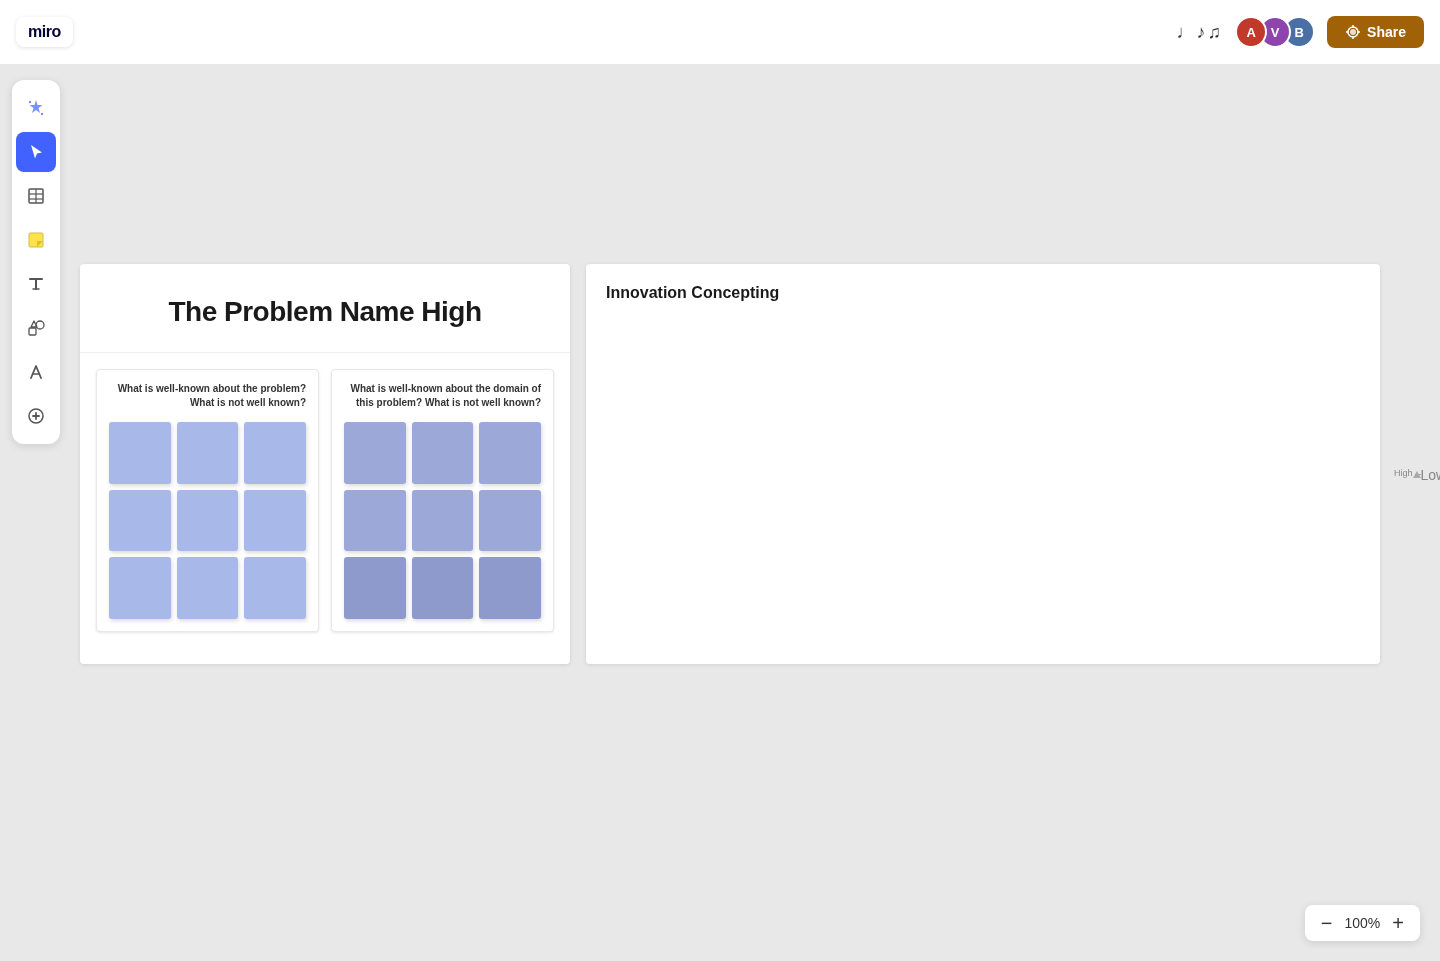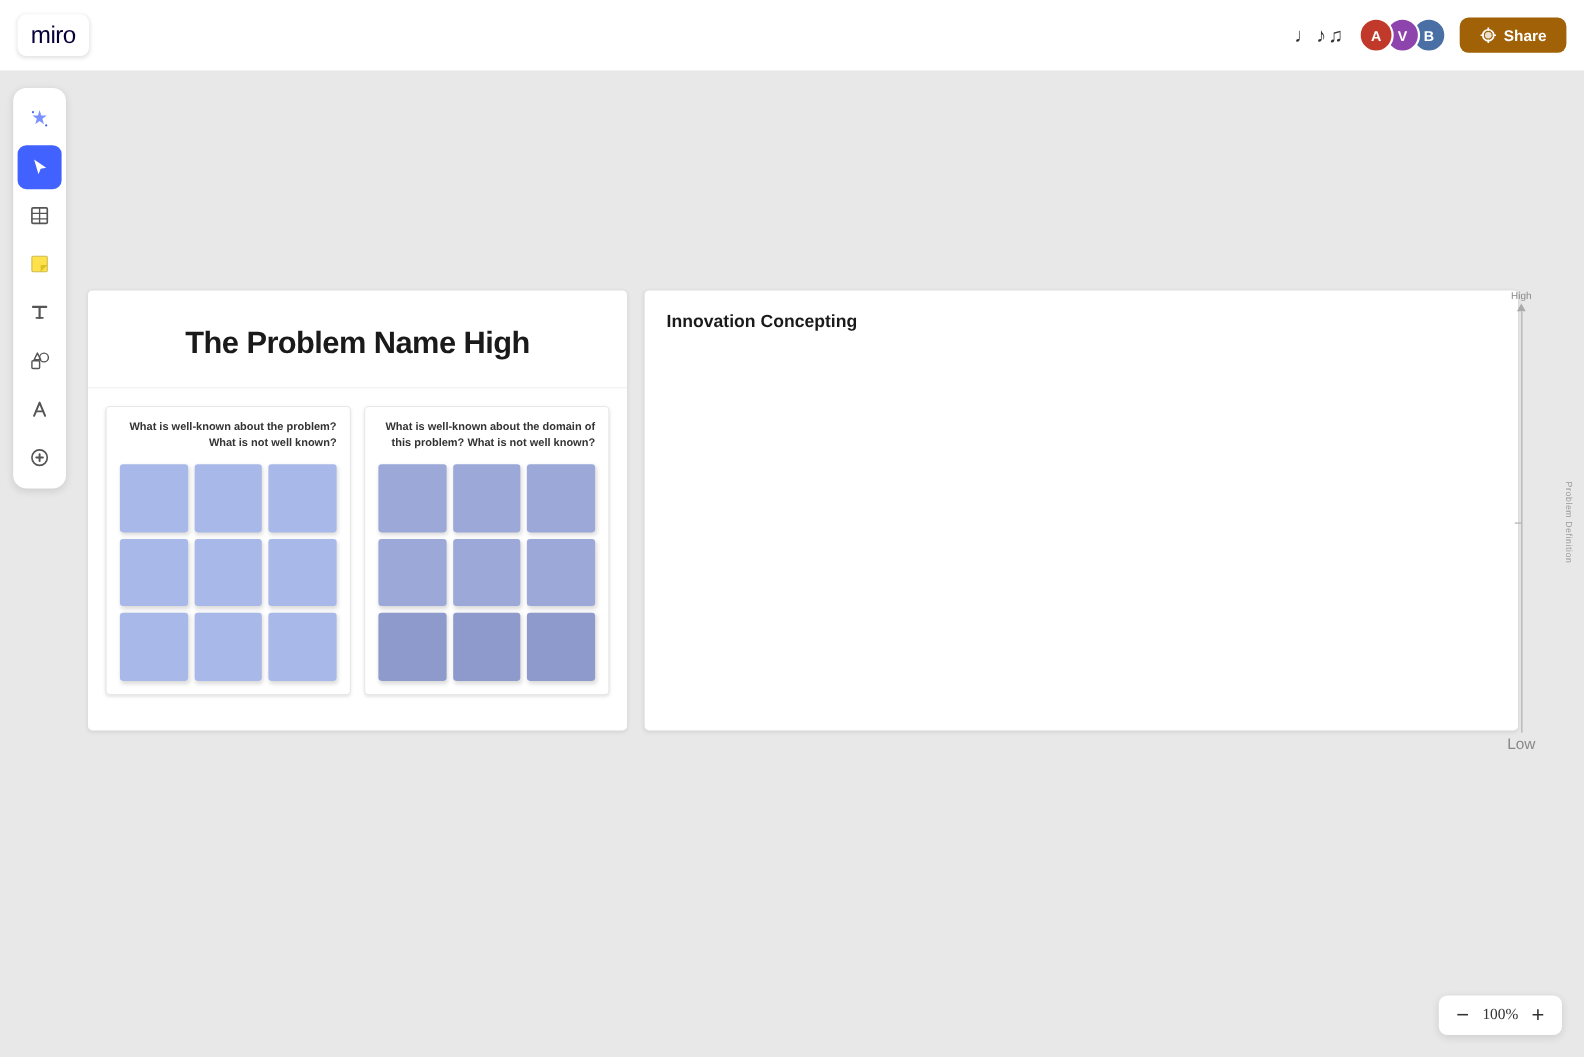--- a/index.html
+++ b/index.html
@@ -26,22 +26,22 @@
     }
     .logo-box {
       background: #fff;
       border-radius: 8px;
       padding: 6px 12px;
       display: flex;
       align-items: center;
       box-shadow: 0 1px 4px rgba(0,0,0,0.12);
     }
     .logo-text {
-      font-size: 22px;
-      font-weight: 400;
+      font-size: 16px;
+      font-weight: 700;
       color: #050038;
       letter-spacing: -0.5px;
     }
     .header-right {
       display: flex;
       align-items: center;
       gap: 12px;
     }
     .header-icons {
       font-size: 18px;
@@ -271,21 +271,20 @@
       color: #333;
       cursor: pointer;
       border: none;
       background: none;
       line-height: 1;
     }
     .zoom-value {
       font-size: 14px;
       font-weight: 500;
       color: #333;
-      font-family: Liberation Serif, serif;
     }
   </style>
 </head>
 <body>
 
 <div class="header">
   <div class="logo-box">
     <span class="logo-text">miro</span>
   </div>
   <div class="header-right">
@@ -411,21 +410,21 @@
         </div>
       </div>
     </div>
 
     <div class="right-panel">
       <div class="innovation-title">Innovation Concepting</div>
     </div>
 
   </div>
 
-  <div class="axis-panel" style="position:absolute; right:42px; top:200px; height:420px; display:flex; flex-direction:column; align-items:center;">
+  <div class="axis-panel" style="position:absolute; right:16px; top:200px; height:420px; display:flex; flex-direction:row; align-items:center;">
     <span class="axis-label-high" style="font-size:9px;color:#888;">High</span>
     <div style="width:0;height:0;border-left:4px solid transparent;border-right:4px solid transparent;border-bottom:7px solid #aaa;"></div>
     <div style="flex:1;width:1px;background:#aaa;position:relative;">
       <span style="position:absolute;left:6px;top:50%;transform:translateY(-50%) rotate(90deg);font-size:8px;color:#999;white-space:nowrap;letter-spacing:0.5px;">Problem Definition</span>
       <div style="position:absolute;left:-6px;top:50%;width:6px;height:1px;background:#aaa;"></div>
     </div>
     <span class="axis-label-low" style="font-size:14px;color:#888;">Low</span>
   </div>
 
 </div>

